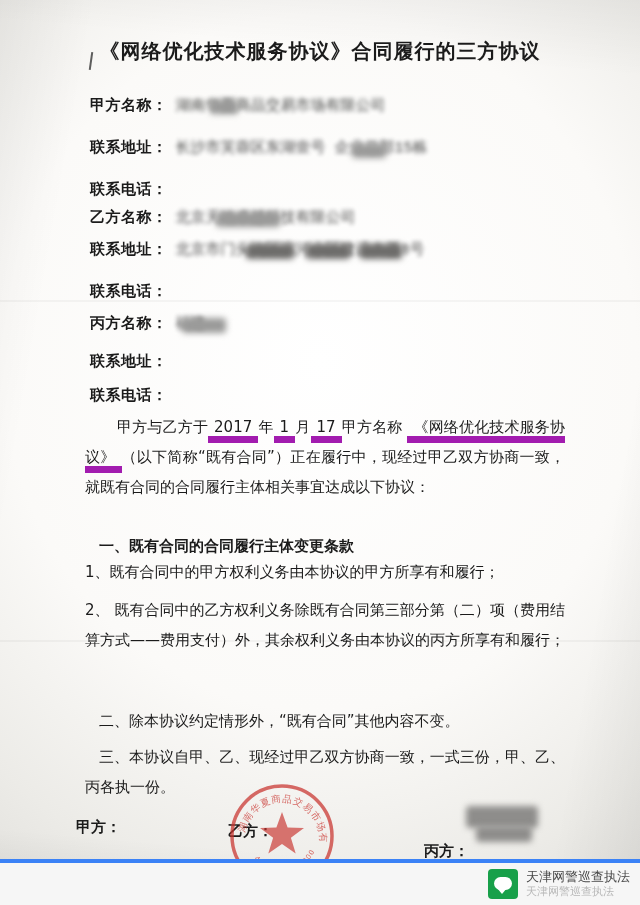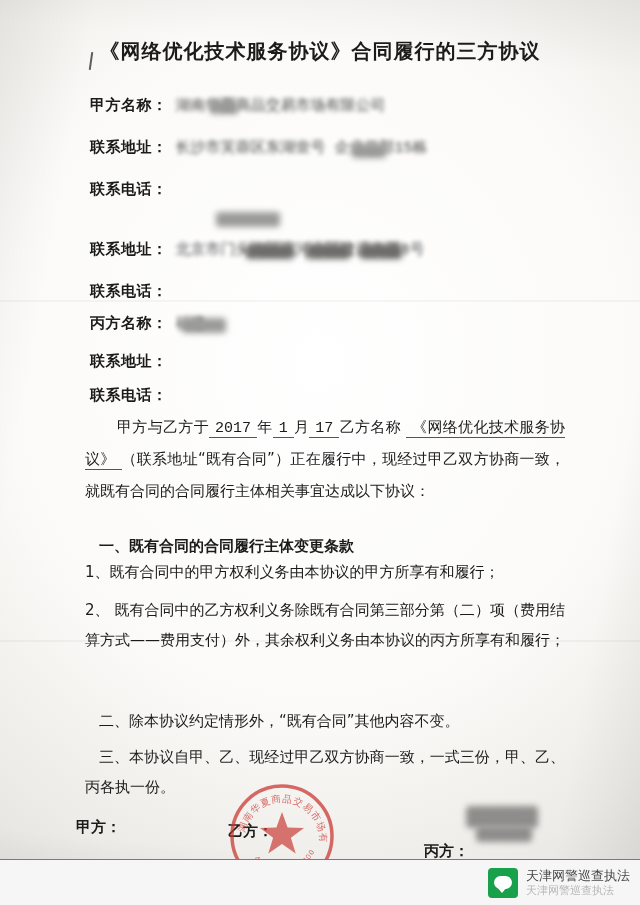--- a/index.html
+++ b/index.html
@@ -80,21 +80,21 @@
   .para {
     position: absolute;
     left: 85px;
     width: 480px;
     font-size: 15px;
     line-height: 30px;
     text-align: justify;
     font-family: "DejaVu Sans", "Liberation Sans", sans-serif;
   }
   .para b { font-weight: bold; }
-  .u { border-bottom: 1px solid #a21caf; padding: 0 6px; font-family: Liberation Mono, monospace; }
+  .u { border-bottom: 7px solid #a21caf; padding: 0 6px; }
   .indent { text-indent: 32px; }
   
   .sign {
     position: absolute;
     font-size: 15px;
     font-weight: bold;
   }
   
   .stamp {
     position: absolute;
@@ -110,21 +110,21 @@
     background: #8e8d8b;
     filter: blur(3px);
     border-radius: 4px;
   }
   
   .footer {
     position: absolute;
     left: 0; right: 0; bottom: 0;
     height: 46px;
     background: #f6f6f6;
-    border-top: 1px solid #3b82f6;
+    border-top: 4px solid #3b82f6;
     display: flex;
     align-items: center;
     justify-content: flex-end;
     padding-right: 10px;
     box-sizing: border-box;
   }
   .wm {
     display: flex;
     align-items: center;
     gap: 8px;
@@ -181,20 +181,23 @@
     </div>
 
     <div class="field" style="left:90px; top:138px;">
       <span class="lbl">联系地址：</span><span class="val blur-light">长沙市芙蓉区东湖壹号 企业总部15栋</span>
     </div>
 
     <div class="field" style="left:90px; top:180px;">
       <span class="lbl">联系电话：</span><span class="val"></span>
     </div>
 
+    <div class="field" style="left:90px; top:208px;">
+      <span class="lbl">乙方名称：</span><span class="val blur-light">北京天地卓越科技有限公司</span>
+    </div>
 
     <div class="field" style="left:90px; top:240px;">
       <span class="lbl">联系地址：</span><span class="val blur-light">北京市门头沟区滨河小区建设大厦8号</span>
     </div>
 
     <div class="field" style="left:90px; top:282px;">
       <span class="lbl">联系电话：</span><span class="val"></span>
     </div>
 
     <div class="field" style="left:90px; top:314px;">
@@ -211,21 +214,21 @@
 
     <span class="redact" style="position:absolute; left:210px; top:100px; width:28px; height:14px;"></span>
     <span class="redact" style="position:absolute; left:352px; top:144px; width:34px; height:14px;"></span>
     <span class="redact" style="position:absolute; left:216px; top:212px; width:64px; height:15px;"></span>
     <span class="redact dark" style="position:absolute; left:246px; top:244px; width:48px; height:15px;"></span>
     <span class="redact dark" style="position:absolute; left:306px; top:244px; width:44px; height:15px;"></span>
     <span class="redact dark" style="position:absolute; left:360px; top:244px; width:42px; height:15px;"></span>
     <span class="redact" style="position:absolute; left:182px; top:318px; width:44px; height:15px;"></span>
 
     <div class="para indent" style="top:412px;">
-      <span>甲方与乙方于</span><span class="u">2017</span><span>年</span><span class="u">1</span><span>月</span><span class="u">17</span><span>乙方名称</span> <span class="u">《网络优化技术服务协议》</span><span>（联系地址“既有合同”）正在履行中，现经过甲乙双方协商一致，就既有合同的合同履行主体相关事宜达成以下协议：</span>
+      <span>甲方与乙方于</span><span class="u">2017</span><span>年</span><span class="u">1</span><span>月</span><span class="u">17</span><span>甲方名称</span> <span class="u">《网络优化技术服务协议》</span><span>（以下简称“既有合同”）正在履行中，现经过甲乙双方协商一致，就既有合同的合同履行主体相关事宜达成以下协议：</span>
     </div>
 
     <div class="para" style="top:531px; text-indent:14px;">
       <b>一、既有合同的合同履行主体变更条款</b>
     </div>
     <div class="para" style="top:557px;">
       <span>1、既有合同中的甲方权利义务由本协议的甲方所享有和履行；</span>
     </div>
     <div class="para" style="top:595px;">
       <span>2、 既有合同中的乙方权利义务除既有合同第三部分第（二）项（费用结算方式——费用支付）外，其余权利义务由本协议的丙方所享有和履行；</span>

